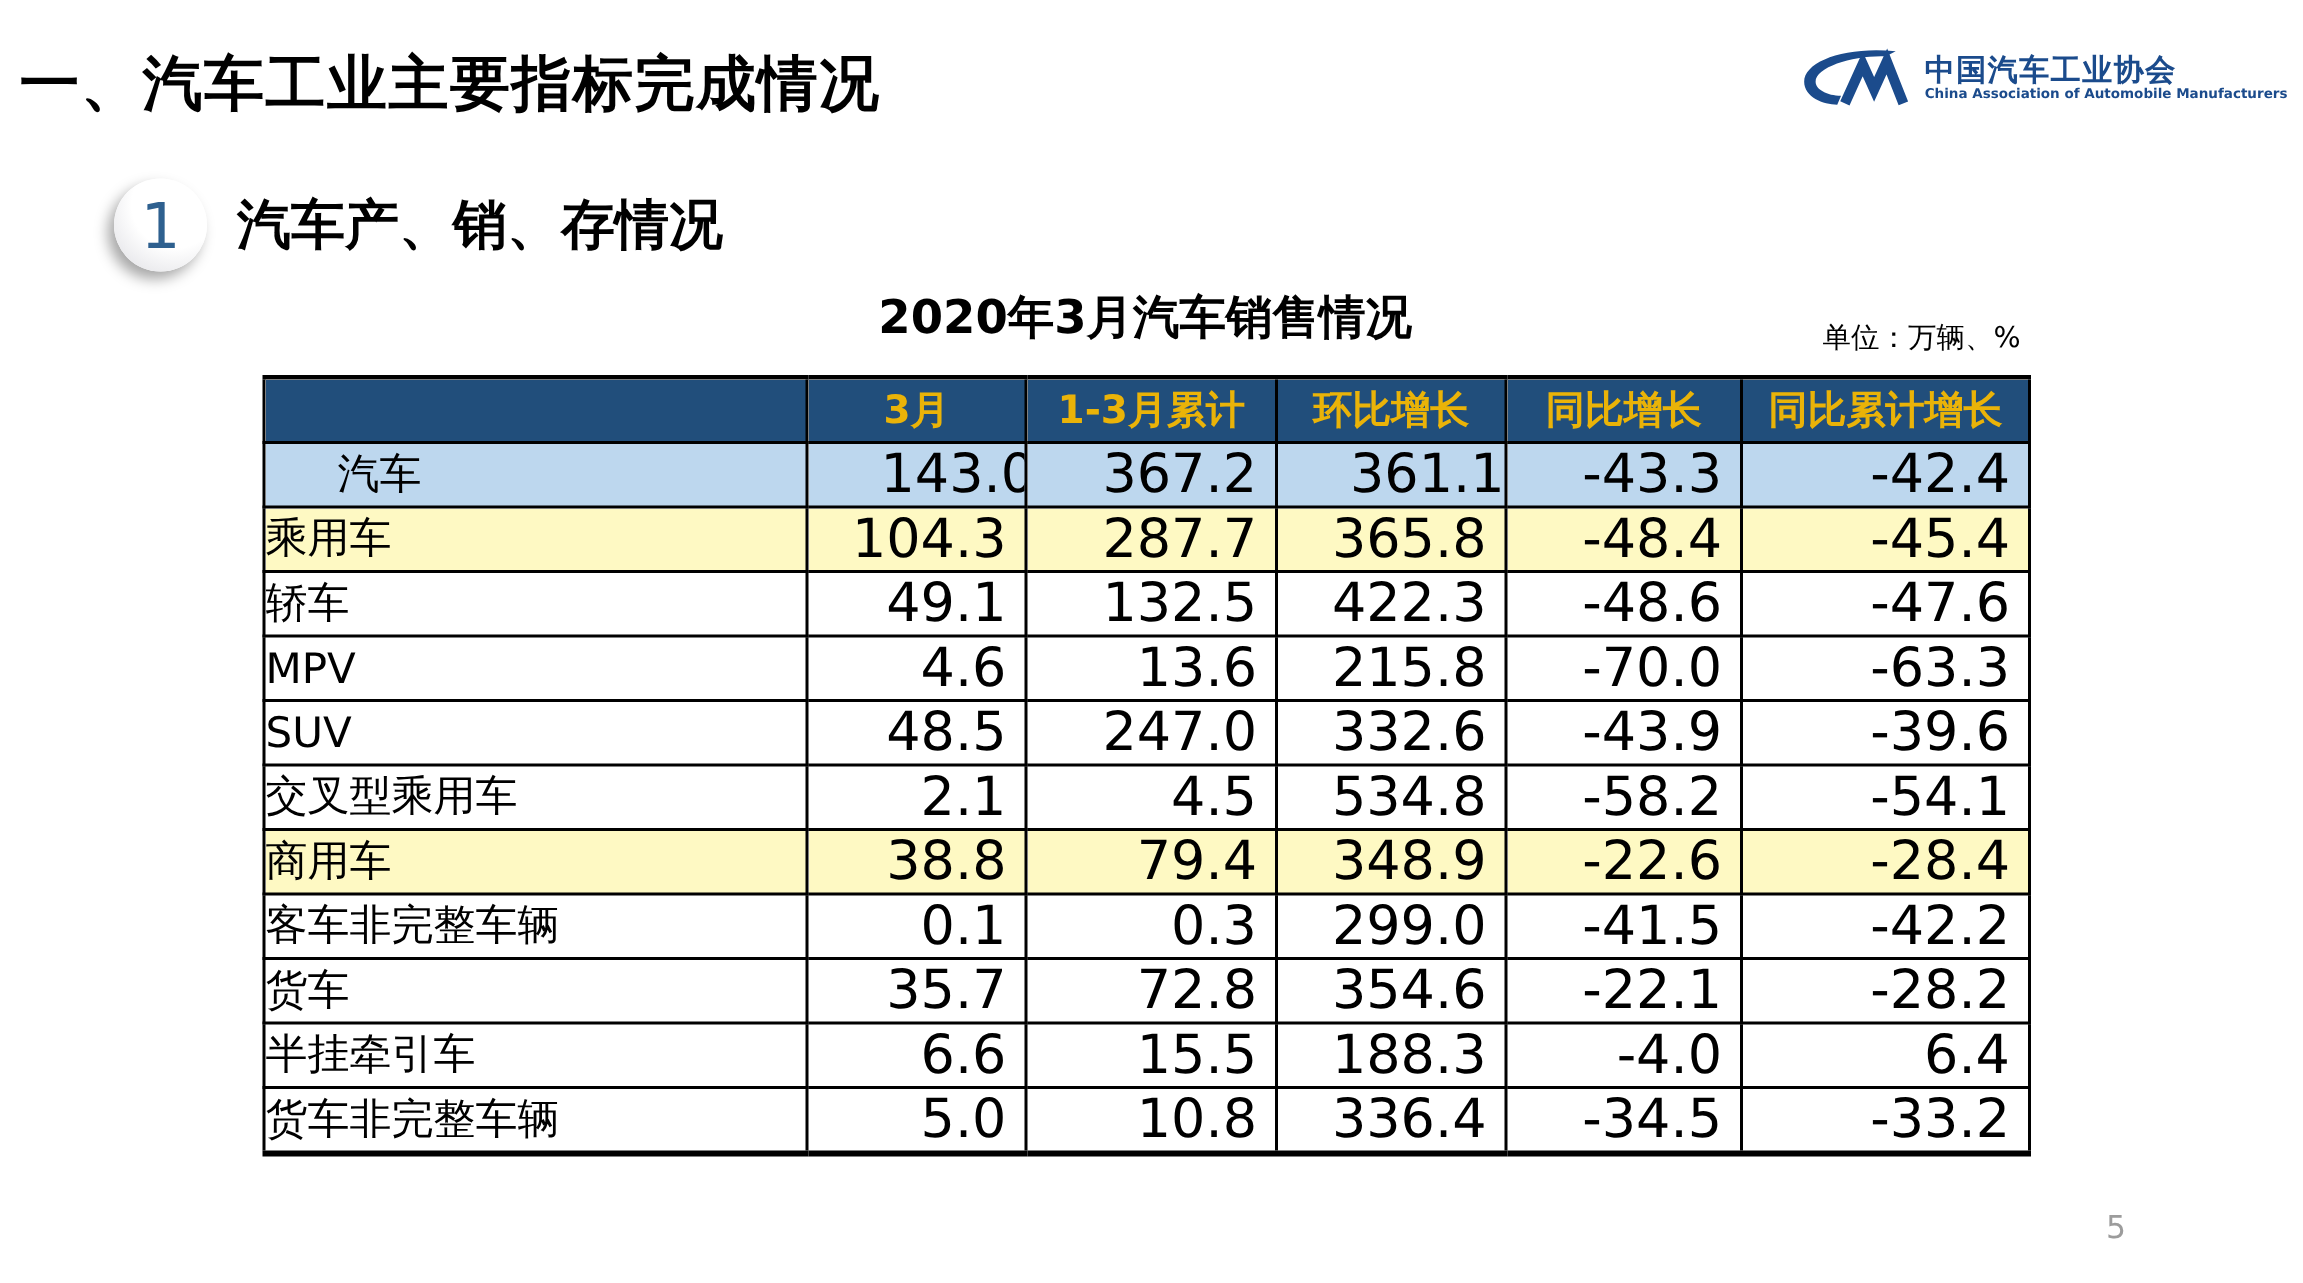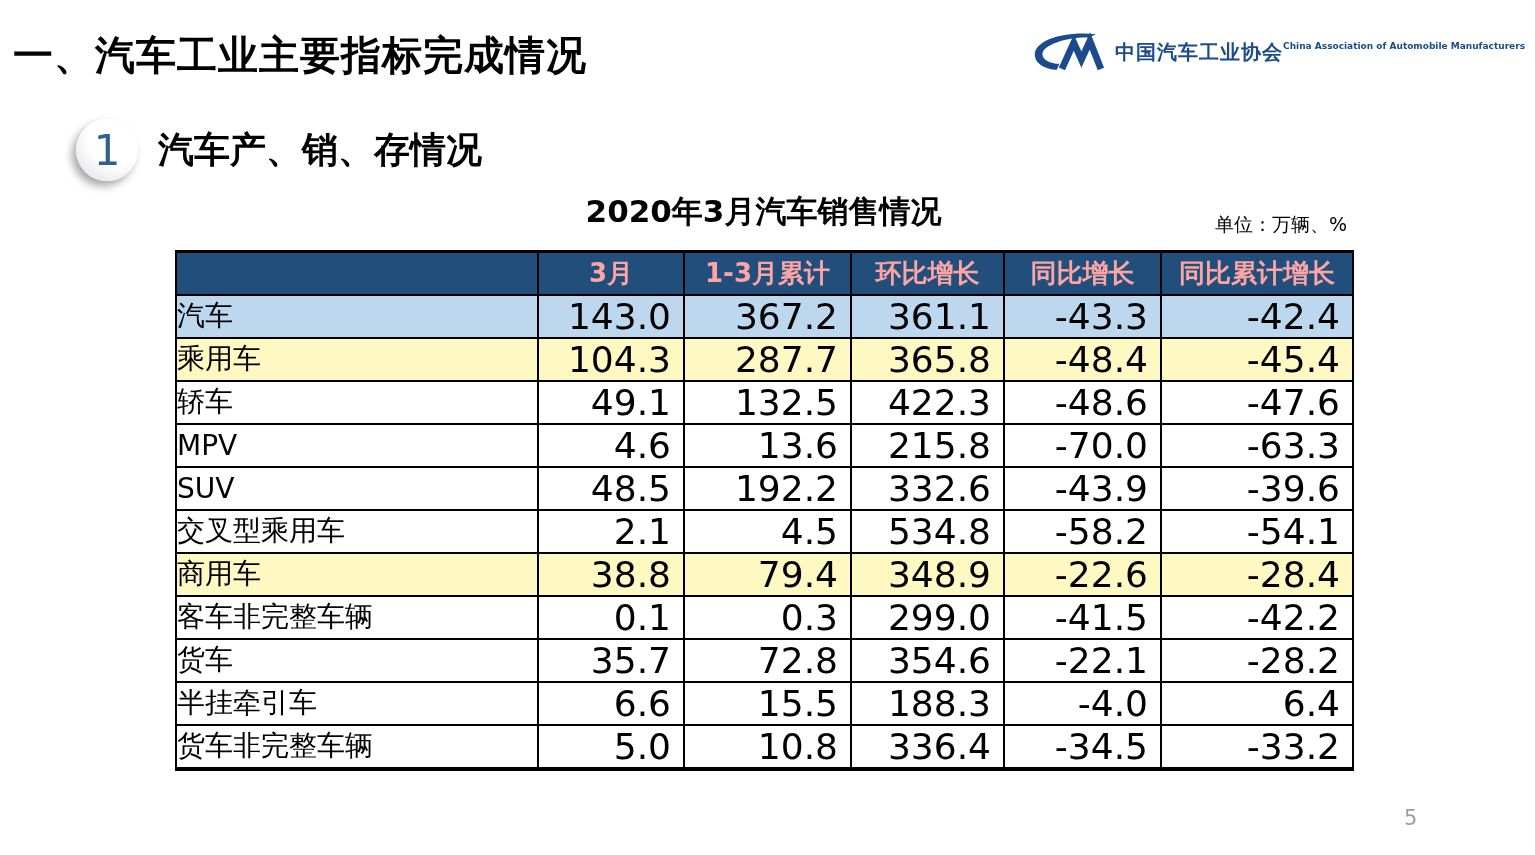--- a/index.html
+++ b/index.html
@@ -12,21 +12,21 @@
     color: #000;
   }
   .page-title {
     position: absolute; left: 13px; top: 28px;
     font-size: 40px; font-weight: bold; letter-spacing: 1px;
     white-space: nowrap;
   }
   
   .logo { position: absolute; top: 28px; right: 10px; display: flex; align-items: center; gap: 9px; }
   .logo-mark { width: 78px; height: 48px; }
-  .logo-text { display: flex; flex-direction: row; line-height: 1.15; }
+  .logo-text { display: flex; flex-direction: column; line-height: 1.15; }
   .logo-cn { font-size: 20px; font-weight: bold; color: #1b4b8c; letter-spacing: 1px; white-space: nowrap; }
   .logo-en { font-size: 9px; font-weight: bold; color: #1b4b8c; white-space: nowrap; }
   
   .section-heading { position: absolute; left: 76px; top: 119px; display: flex; align-items: center; gap: 20px; }
   .section-number {
     width: 62px; height: 62px; border-radius: 50%;
     background: radial-gradient(circle at 66% 28%, #ffffff 48%, #e2e2e6 92%, #d6d6da 100%);
     box-shadow: -4px 5px 9px rgba(0,0,0,0.35);
     color: #2e608f; font-size: 42px;
     display: flex; align-items: center; justify-content: center;
@@ -39,31 +39,31 @@
   }
   .unit-note { position: absolute; top: 212px; right: 188px; font-size: 19px; white-space: nowrap; }
   
   table.sales {
     position: absolute; left: 175px; top: 250px; width: 1177px;
     border-collapse: collapse; table-layout: fixed;
     border: 2px solid #000;
   }
   .sales th, .sales td { border: 2px solid #000; height: 43px; padding: 0; vertical-align: middle; overflow: hidden; white-space: nowrap; }
   .sales thead th {
-    background: #214e7b; color: #fca5a5;
+    background: #214e7b; color: #eab308;
     font-size: 26px; font-weight: bold; text-align: center;
     border-top: 3px solid #000;
   }
   .sales td.label-cell { text-align: left; font-size: 28px; }
   .indent-0 { padding-left: 10px; }
   .indent-1 { padding-left: 44px; }
   .indent-2 { padding-left: 72px; margin-top: 40px; }
   .indent-3 { padding-left: 102px; }
   .sales td.value-cell { text-align: right; padding-right: 12px; font-size: 36px; }
-  tr.row-blue td { background: #bdd7ee; }
+  tr.row-blue td { background: #bdd7ee; padding-left: 48px; }
   tr.row-gray td { background: #fef9c3; }
   .sales tbody tr:last-child td { border-bottom: 4px solid #000; }
   .page-number { position: absolute; left: 1404px; top: 806px; font-size: 21px; color: #9c9c9c; }
 </style>
 </head>
 <body>
 
 <div class="page-title">一、汽车工业主要指标完成情况</div>
 
 <div class="logo">
@@ -135,21 +135,21 @@
         <td class="label-cell indent-2">MPV</td>
         <td class="value-cell">4.6</td>
         <td class="value-cell">13.6</td>
         <td class="value-cell">215.8</td>
         <td class="value-cell">-70.0</td>
         <td class="value-cell">-63.3</td>
       </tr>
       <tr>
         <td class="label-cell indent-2">SUV</td>
         <td class="value-cell">48.5</td>
-        <td class="value-cell">192.2</td>
+        <td class="value-cell">247.0</td>
         <td class="value-cell">332.6</td>
         <td class="value-cell">-43.9</td>
         <td class="value-cell">-39.6</td>
       </tr>
       <tr>
         <td class="label-cell indent-2">交叉型乘用车</td>
         <td class="value-cell">2.1</td>
         <td class="value-cell">4.5</td>
         <td class="value-cell">534.8</td>
         <td class="value-cell">-58.2</td>

